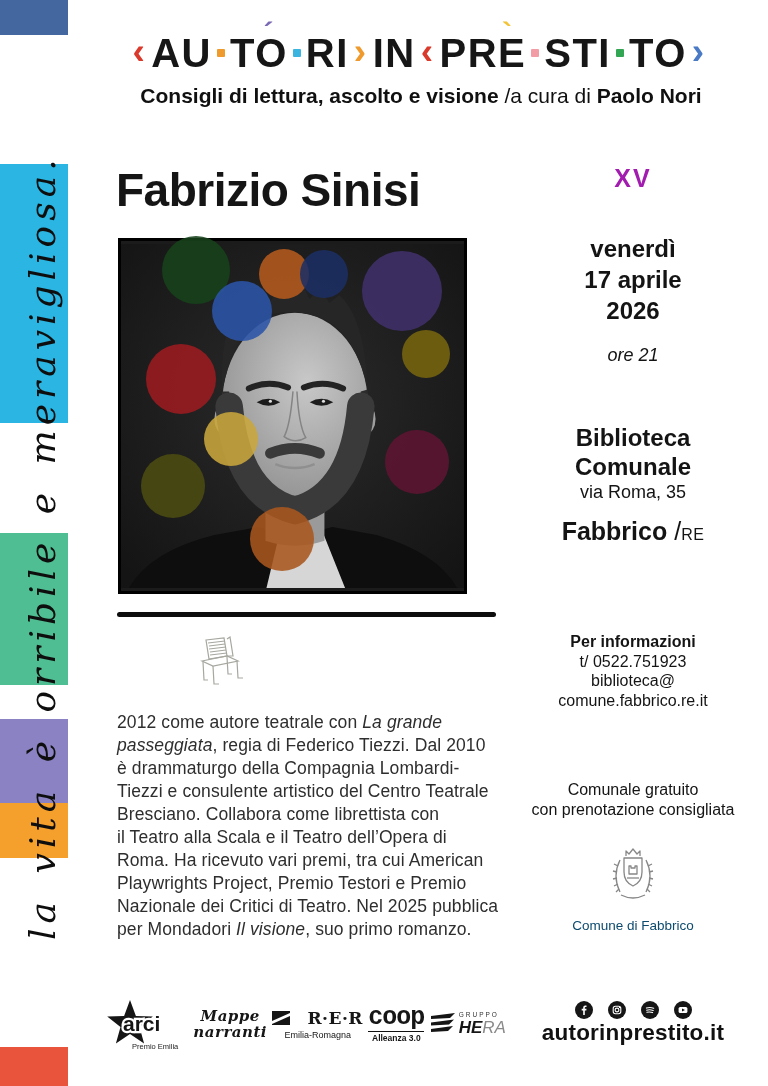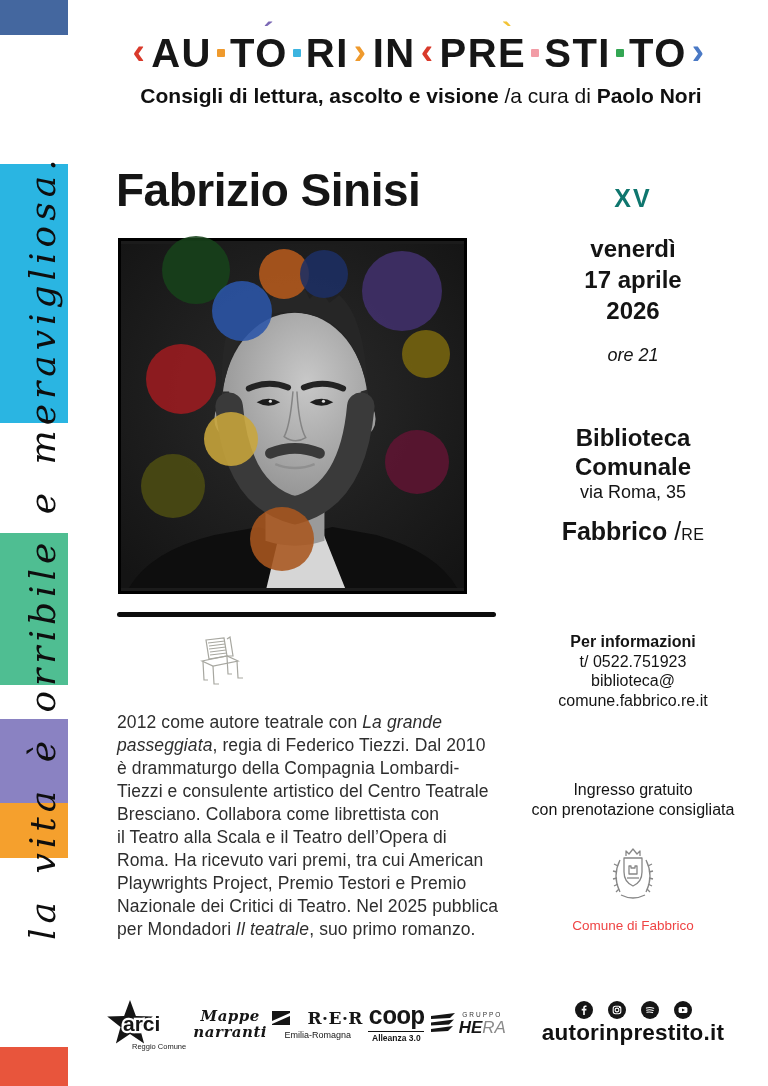--- a/index.html
+++ b/index.html
@@ -44,38 +44,38 @@
   .time{top:345px;font-size:18px;font-style:italic;}
   .venue{top:423px;font-size:24px;font-weight:bold;line-height:29px;}
   .venue .address{font-size:18px;font-weight:normal;line-height:23px;}
   .city{top:517px;font-size:25px;font-weight:bold;}
   .city .slash{font-weight:normal;}
   .city .prov{font-size:16px;font-weight:normal;letter-spacing:.5px;}
   .info{top:632px;font-size:16px;line-height:19.5px;}
   .info .hd{font-weight:bold;}
   .admission{top:780px;font-size:16px;line-height:19.5px;}
   .emblem{top:846px;}
-  .muni{top:918px;font-size:13.5px;color:#ef4444;}
+  .muni{top:918px;font-size:13.5px;color:#0c4a6e;}
   .social{top:1001px;display:flex;justify-content:center;gap:15px;}
   .sic{width:18px;height:18px;display:inline-block;cursor:pointer;}
   .website{top:1020px;font-size:22.5px;font-weight:bold;color:#111;letter-spacing:.2px;}
 
   
   .logos{position:absolute;left:106px;top:994px;width:400px;height:60px;display:flex;
          align-items:center;justify-content:space-between;color:#161616;}
   .logo{text-align:center;}
   .mappe{font-family:"DejaVu Serif",serif;font-style:italic;font-weight:bold;
          font-size:15px;line-height:16px;letter-spacing:.5px;}
   .rer .row{display:flex;align-items:center;gap:17px;justify-content:center;}
   .rer .rer-txt{font-family:"DejaVu Serif",serif;font-weight:bold;font-size:17px;letter-spacing:.5px;}
   .rer .sub{font-size:9px;margin-top:2px;}
   .coop .coop-txt{font-size:25px;font-weight:bold;letter-spacing:-1px;line-height:1;font-family:Liberation Mono, monospace;}
   .coop .sub{border-top:1.5px solid #111;font-size:8.5px;font-weight:bold;padding-top:1px;margin-top:1px;}
   .hera{display:flex;align-items:center;gap:3px;}
-  .hera .col{text-align:center;line-height:1;}
+  .hera .col{text-align:left;line-height:1;}
   .hera .grp{font-size:6.5px;letter-spacing:2px;color:#333;}
   .hera .nm{font-size:17px;font-style:italic;font-weight:bold;}
   .hera .nm .lt{color:#8a8a8a;font-weight:normal;}
   .arci-sub{font-size:7.5px;color:#222;margin-top:-8px;margin-left:26px;text-align:left;}
 </style>
 </head>
 <body>
 
 <div class="page">
 
@@ -181,25 +181,25 @@
   <div class="bio" id="bio-text">
       <div><span>2012 come autore teatrale con </span><em>La grande</em></div>
       <div><em>passeggiata</em><span>, regia di Federico Tiezzi. Dal 2010</span></div>
       <div><span>è drammaturgo della Compagnia Lombardi-</span></div>
       <div><span>Tiezzi e consulente artistico del Centro Teatrale</span></div>
       <div><span>Bresciano. Collabora come librettista con</span></div>
       <div><span>il Teatro alla Scala e il Teatro dell’Opera di</span></div>
       <div><span>Roma. Ha ricevuto vari premi, tra cui American</span></div>
       <div><span>Playwrights Project, Premio Testori e Premio</span></div>
       <div><span>Nazionale dei Critici di Teatro. Nel 2025 pubblica</span></div>
-      <div><span>per Mondadori </span><em>Il teatrale</em><span>, suo primo romanzo.</span></div>
+      <div><span>per Mondadori </span><em>Il visione</em><span>, suo primo romanzo.</span></div>
     </div>
 
   <div class="rcol">
-    <div class="xv" id="xv" style="color: #0f766e; margin-top: 20px;">XV</div>
+    <div class="xv" id="xv" style="color: #a21caf;">XV</div>
     <div class="when">
       <div>venerdì</div>
       <div>17 aprile</div>
       <div>2026</div>
     </div>
     <div class="time">ore 21</div>
     <div class="venue">
       <div>Biblioteca</div>
       <div>Comunale</div>
       <div class="address">via Roma, 35</div>
@@ -208,21 +208,21 @@
       <span>Fabbrico</span>
       <span class="slash">/</span><span class="prov">RE</span>
     </div>
     <div class="info">
       <div class="hd">Per informazioni</div>
       <div>t/ 0522.751923</div>
       <div>biblioteca@</div>
       <div>comune.fabbrico.re.it</div>
     </div>
     <div class="admission">
-      <div>Ingresso gratuito</div>
+      <div>Comunale gratuito</div>
       <div>con prenotazione consigliata</div>
     </div>
     <div class="emblem">
       <svg width="58" height="66" viewBox="0 0 58 66">
         <g stroke="#878787" stroke-width="1.3" fill="none" stroke-linejoin="round">
           <polyline points="22,10 22,5 25,8 29,3 33,8 36,5 36,10"></polyline>
           <path d="M20,12 H38 V26 Q38,36 29,40 Q20,36 20,26 Z"></path>
           <path d="M25,28 v-8 h2 v2 h4 v-2 h2 v8 Z"></path>
           <path d="M23,32 h12"></path>
           <path d="M16,14 Q8,30 16,46"></path>
@@ -265,21 +265,21 @@
     </div>
     <div class="website">autorinprestito.it</div>
   </div>
 
   <div class="logos">
     <div class="logo">
       <svg width="82" height="48" viewBox="0 0 82 48">
         <polygon points="24,2 29.9,17.9 46.8,18.6 33.5,29.1 38.1,45.4 24,36 9.9,45.4 14.5,29.1 1.2,18.6 18.1,17.9" fill="#151515"></polygon>
         <text x="17" y="33" font-family="Liberation Sans, sans-serif" font-size="21" font-weight="bold" fill="#151515" stroke="#ffffff" stroke-width="4.5" paint-order="stroke">arci</text>
       </svg>
-      <div class="arci-sub">Reggio Comune</div>
+      <div class="arci-sub">Premio Emilia</div>
     </div>
     <div class="logo mappe">
       <div>Mappe</div>
       <div>narranti</div>
     </div>
     <div class="logo rer">
       <div class="row">
         <svg width="18" height="14" viewBox="0 0 18 14">
           <rect x="0" y="0" width="18" height="14" fill="#151515"></rect>
           <polygon points="0,10 18,2 18,5 0,13" fill="#ffffff"></polygon>

